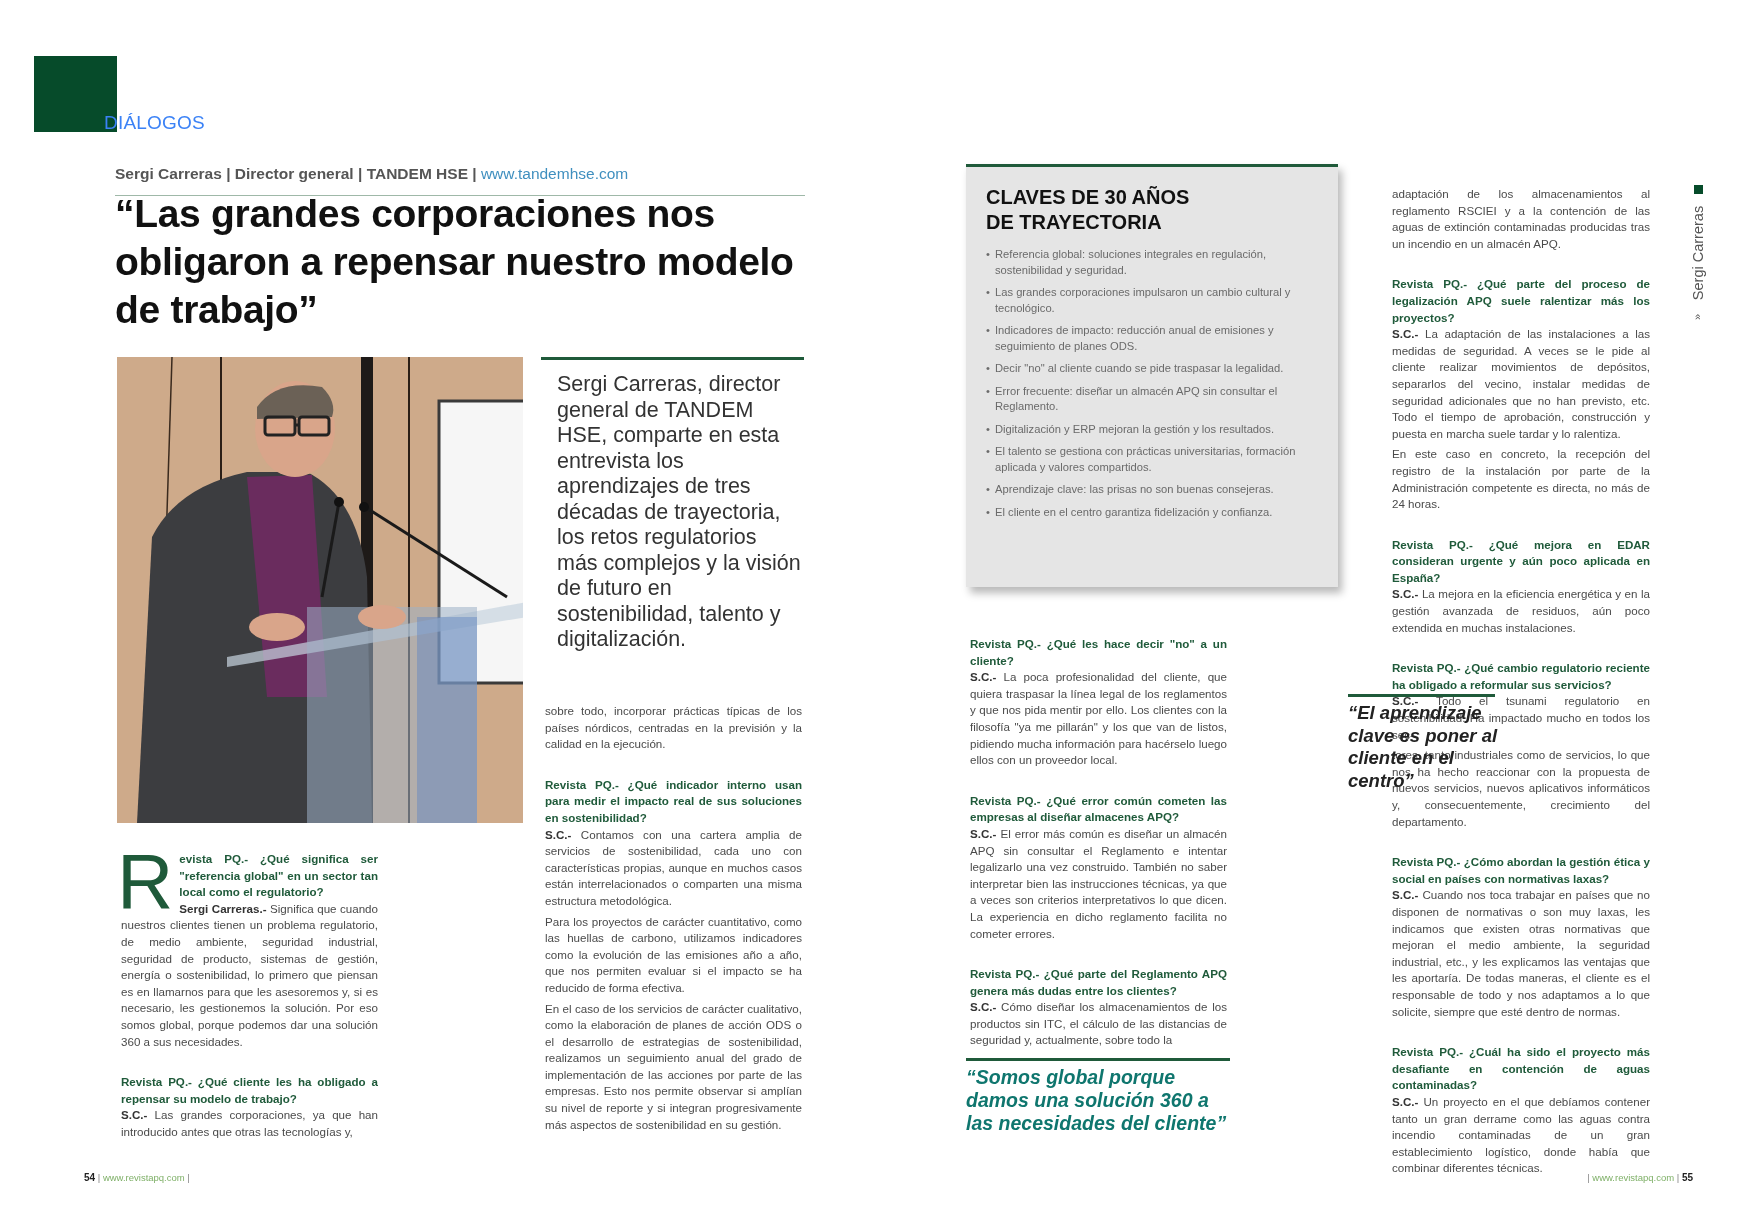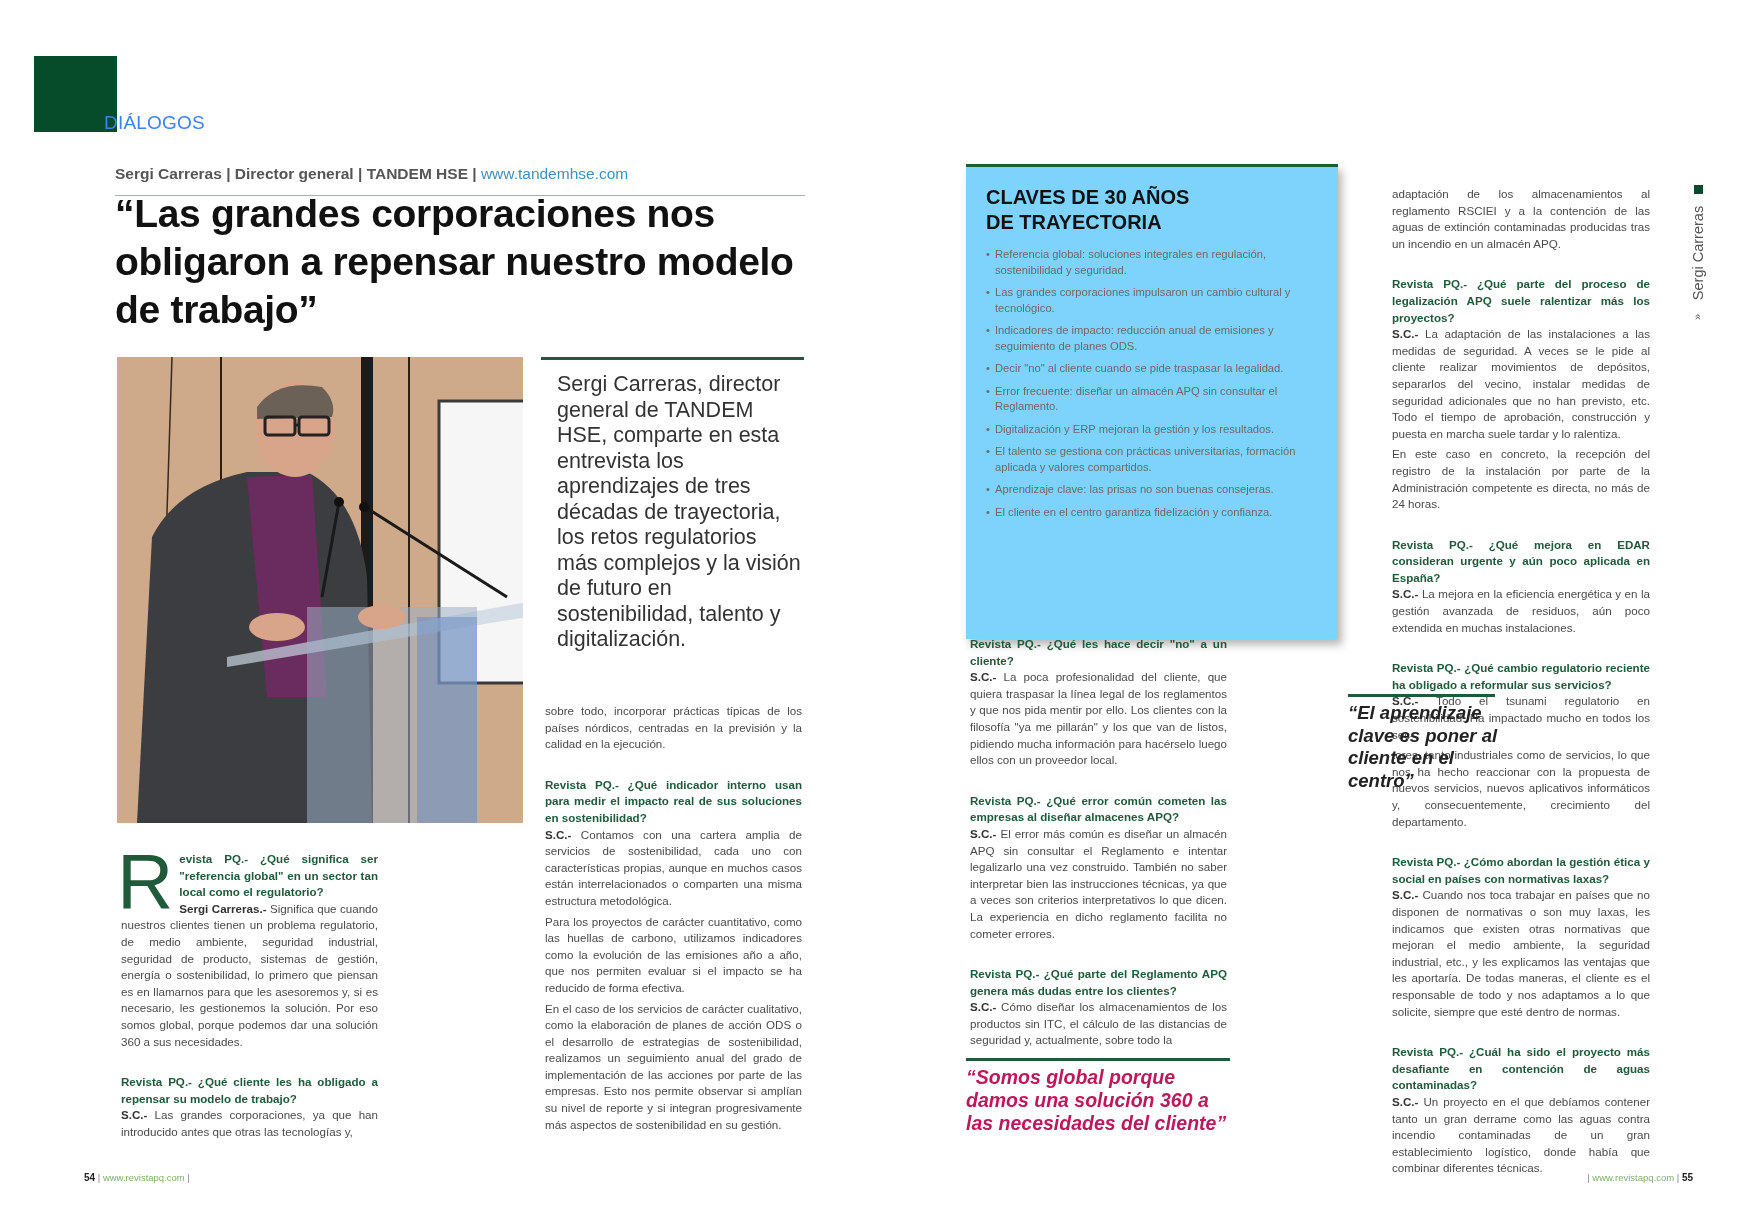--- a/index.html
+++ b/index.html
@@ -24,30 +24,30 @@
     .col p { margin: 4px; }
     .col .q { font-weight: bold; color: #1f5a3a; }
     .col .who { font-weight: bold; color: #333; }
     .col .gap { height: 16px; }
 
     .col1 { left: 117px; top: 847px; width: 265px; }
     .dropcap { float: left; font-size: 78px; line-height: 64px; color: #1f5a3a; margin: 2px 6px -4px 0; font-family: "Liberation Sans", sans-serif; font-weight: normal; }
 
     .col2 { left: 541px; top: 699px; width: 265px; }
 
-    .box { position: absolute; left: 966px; top: 164px; width: 372px; height: 475px; background: #7dd3fc; border-top: 3px solid #1f5a3a; box-shadow: 4px 6px 8px rgba(0,0,0,0.28); }
+    .box { position: absolute; left: 966px; top: 164px; width: 372px; height: 423px; background: #e5e5e5; border-top: 3px solid #1f5a3a; box-shadow: 4px 6px 8px rgba(0,0,0,0.28); }
     .box-title { position: absolute; left: 20px; top: 18px; font-size: 20px; line-height: 25px; font-weight: bold; color: #111; }
     .box-list { position: absolute; left: 20px; top: 80px; width: 340px; list-style: none; font-size: 11.2px; line-height: 15.5px; color: #6a6a6a; }
     .box-list li { position: relative; padding-left: 9px; margin-bottom: 7px; }
     .box-list li::before { content: "•"; position: absolute; left: 0; top: 0; }
 
     .col3 { left: 966px; top: 632px; width: 265px; }
 
     .pull1-rule { position: absolute; left: 966px; top: 1058px; width: 264px; height: 3px; background: #1f5a3a; }
-    .pull1 { position: absolute; left: 966px; top: 1066px; width: 270px; font-size: 19.5px; line-height: 23px; font-style: italic; font-weight: bold; color: #be185d; }
+    .pull1 { position: absolute; left: 966px; top: 1066px; width: 270px; font-size: 19.5px; line-height: 23px; font-style: italic; font-weight: bold; color: #0f766e; }
 
     .col4 { left: 1388px; top: 182px; width: 266px; }
     .indent { margin-left: 115px; }
 
     .pull2-rule { position: absolute; left: 1348px; top: 694px; width: 147px; height: 3px; background: #1f5a3a; }
     .pull2 { position: absolute; left: 1348px; top: 702px; width: 150px; font-size: 18.5px; line-height: 22.5px; font-style: italic; font-weight: bold; color: #222; }
 
     .side-tab { position: absolute; left: 1690px; top: 185px; width: 20px; height: 140px; }
     .side-tab .sq { position: absolute; left: 4px; top: 0; width: 9px; height: 9px; background: #064b2a; }
     .side-tab .name { position: absolute; left: -52px; top: 60px; width: 120px; transform: rotate(-90deg); font-size: 14.5px; color: #555; text-align: center; white-space: nowrap; }

